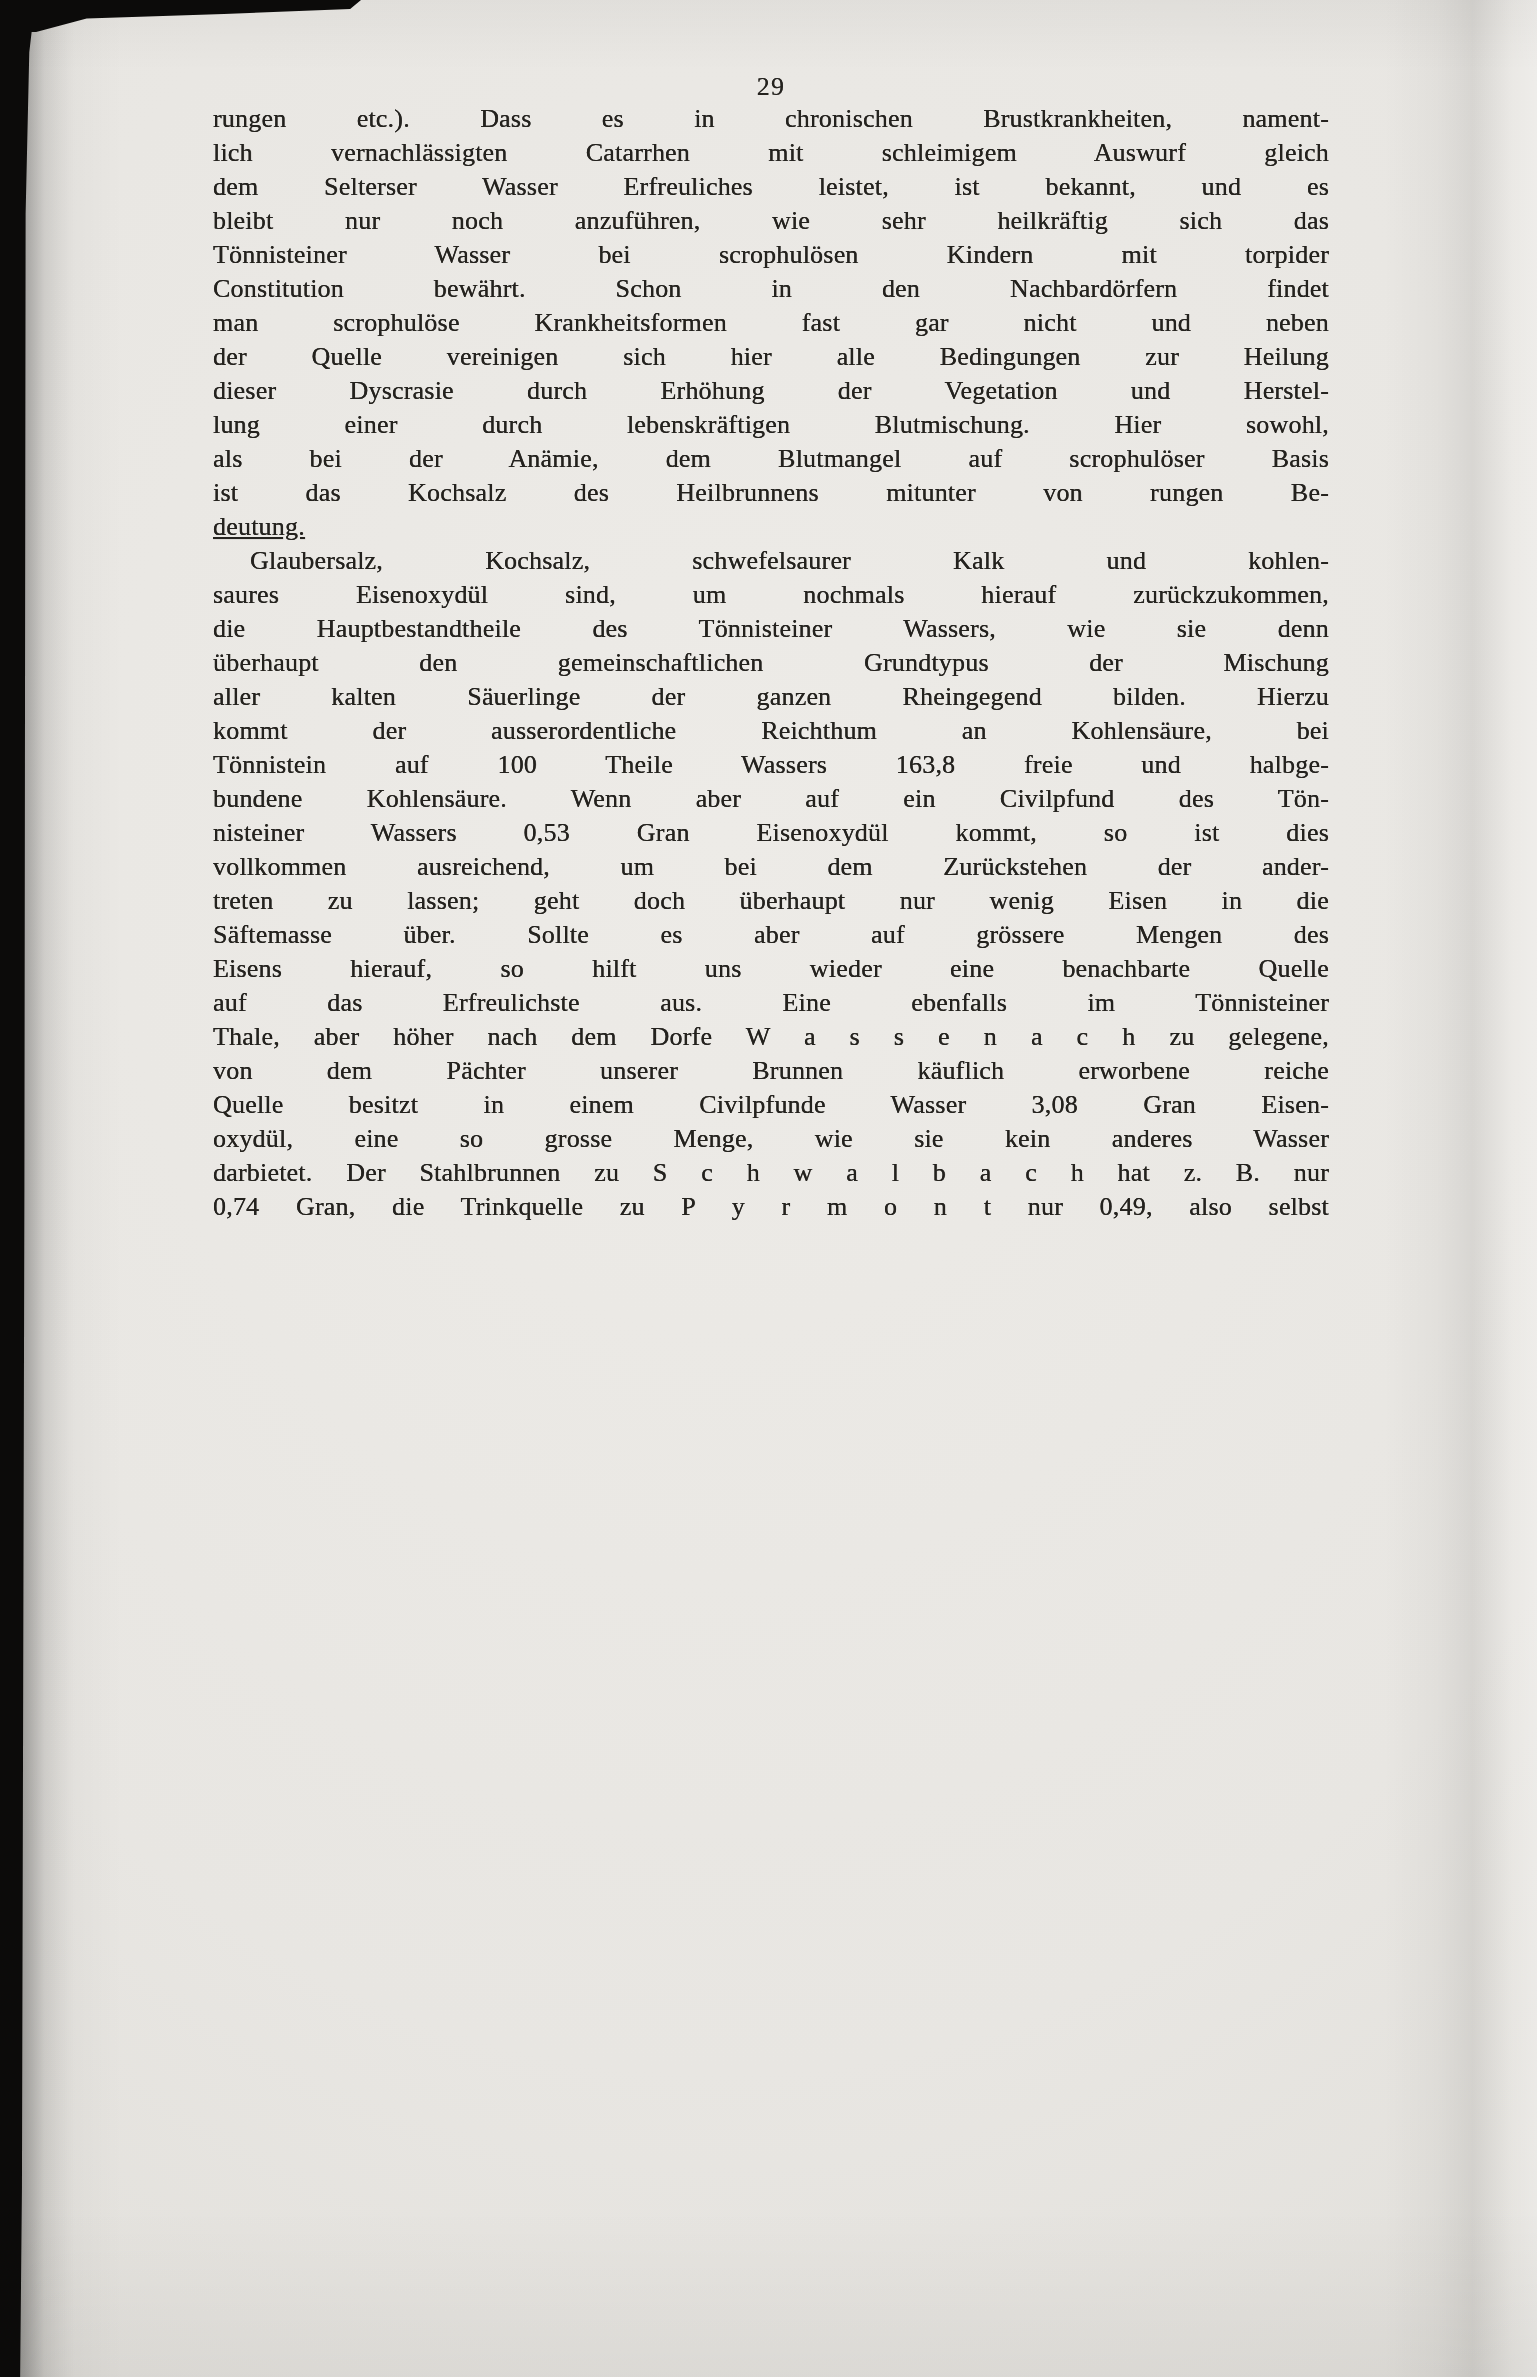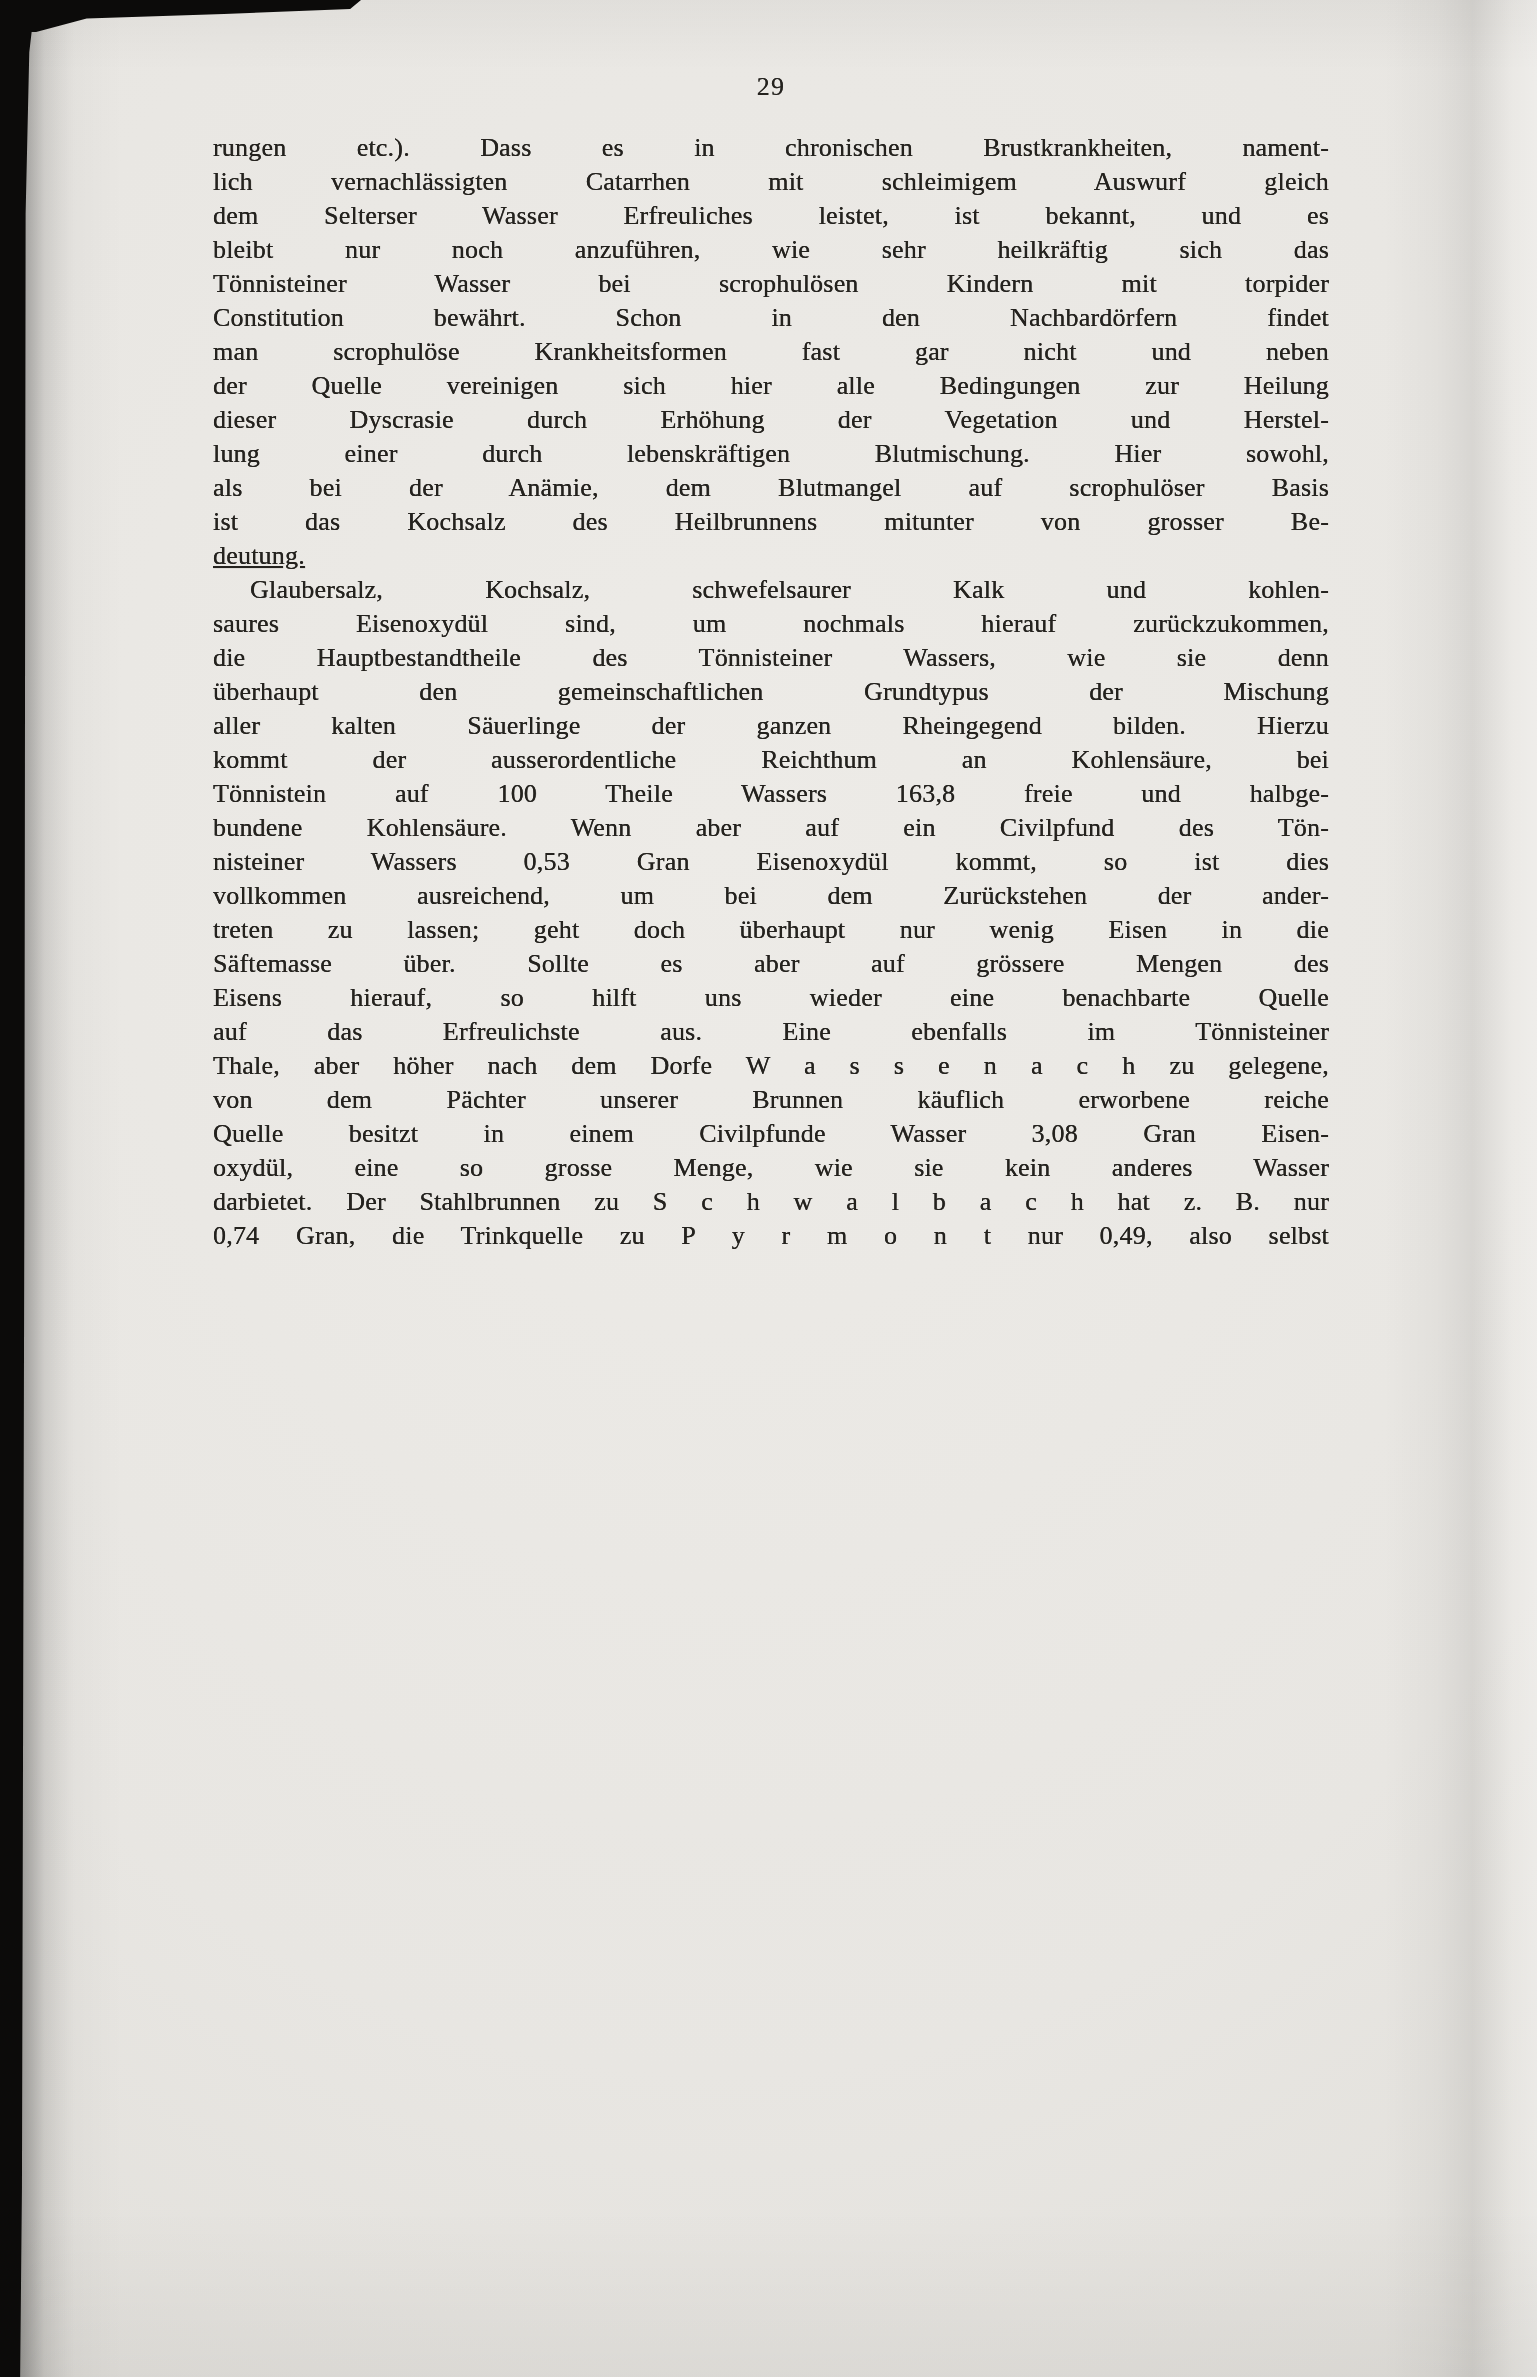--- a/index.html
+++ b/index.html
@@ -47,21 +47,20 @@
   }
   .page-number {
     padding-top: 71px;
     text-align: center;
     font-size: 26px;
     line-height: 31px;
     letter-spacing: 1.2px;
     text-shadow: 0 0 0.5px rgba(30,28,24,0.75);
   }
   .text-block {
-    margin-top: 29px;
     font-size: 26px;
     line-height: 34px;
     letter-spacing: 0.2px;
     word-spacing: 3.8px;
     text-shadow: 0 0 0.5px rgba(28,26,22,0.8), 0.3px 0.2px 0.2px rgba(28,26,22,0.35);
   }
   .line {
     text-align: justify;
     text-align-last: justify;
   }
@@ -92,21 +91,21 @@
           <div class="line">lich vernachlässigten Catarrhen mit schleimigem Auswurf gleich</div>
           <div class="line">dem Selterser Wasser Erfreuliches leistet, ist bekannt, und es</div>
           <div class="line">bleibt nur noch anzuführen, wie sehr heilkräftig sich das</div>
           <div class="line">Tönnisteiner Wasser bei scrophulösen Kindern mit torpider</div>
           <div class="line">Constitution bewährt. Schon in den Nachbardörfern findet</div>
           <div class="line">man scrophulöse Krankheitsformen fast gar nicht und neben</div>
           <div class="line">der Quelle vereinigen sich hier alle Bedingungen zur Heilung</div>
           <div class="line">dieser Dyscrasie durch Erhöhung der Vegetation und Herstel-</div>
           <div class="line">lung einer durch lebenskräftigen Blutmischung. Hier sowohl,</div>
           <div class="line">als bei der Anämie, dem Blutmangel auf scrophulöser Basis</div>
-          <div class="line">ist das Kochsalz des Heilbrunnens mitunter von grosser Be-</div>
+          <div class="line">ist das Kochsalz des Heilbrunnens mitunter von rungen Be-</div>
           <div class="line last">deutung.</div>
         </div>
       <div class="paragraph">
           <div class="line first-indent">Glaubersalz, Kochsalz, schwefelsaurer Kalk und kohlen-</div>
           <div class="line">saures Eisenoxydül sind, um nochmals hierauf zurückzukommen,</div>
           <div class="line">die Hauptbestandtheile des Tönnisteiner Wassers, wie sie denn</div>
           <div class="line">überhaupt den gemeinschaftlichen Grundtypus der Mischung</div>
           <div class="line">aller kalten Säuerlinge der ganzen Rheingegend bilden. Hierzu</div>
           <div class="line">kommt der ausserordentliche Reichthum an Kohlensäure, bei</div>
           <div class="line">Tönnistein auf 100 Theile Wassers 163,8 freie und halbge-</div>

